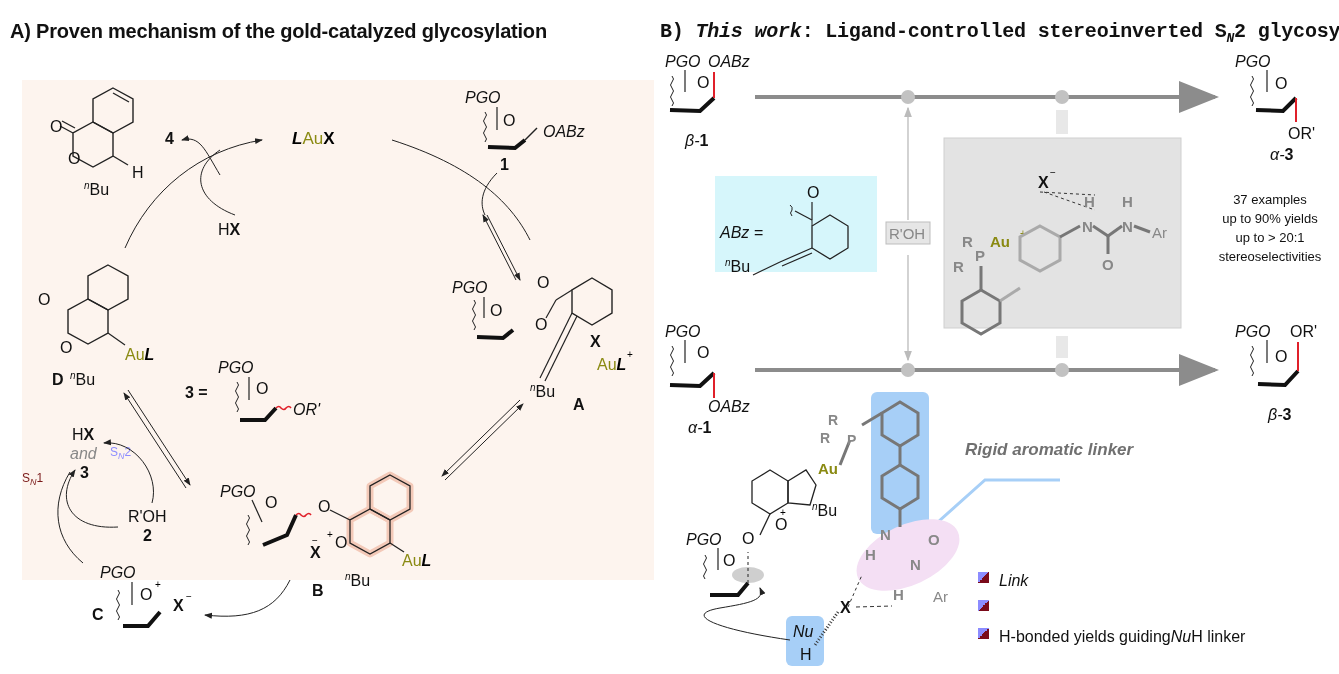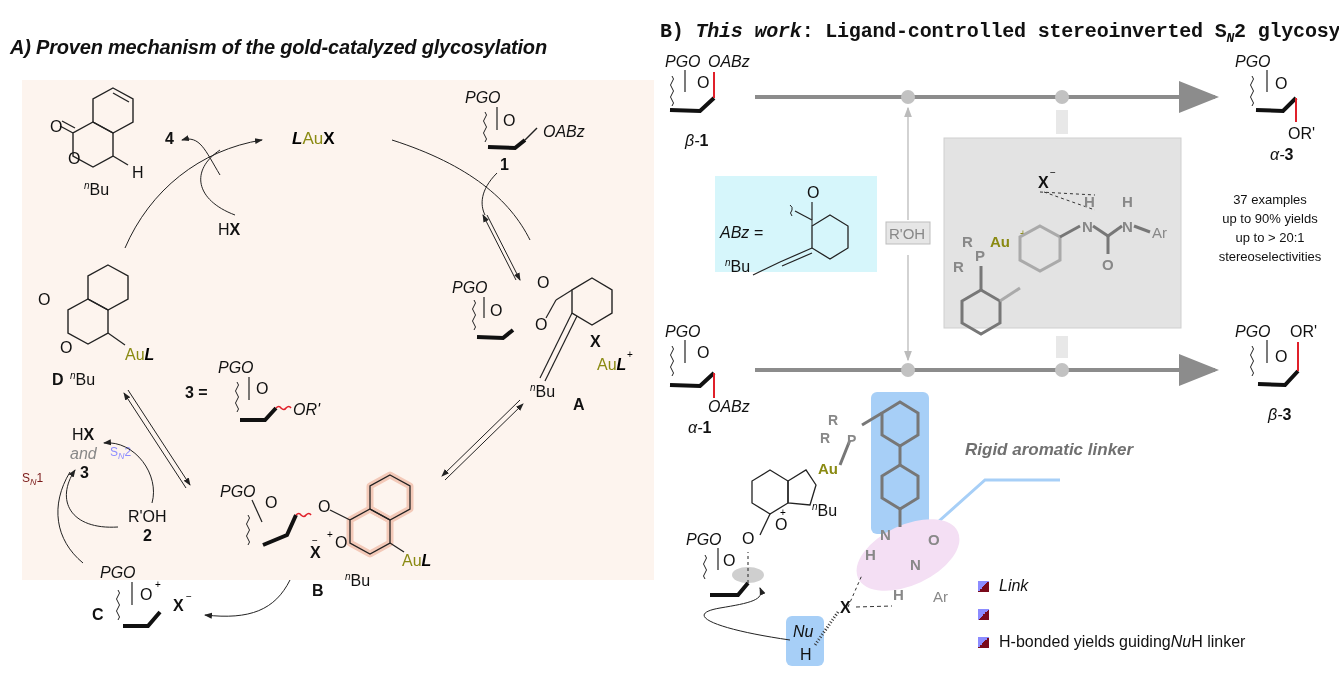--- a/index.html
+++ b/index.html
@@ -11,27 +11,27 @@
   svg.full { position:absolute; left:0; top:0; width:1339px; height:674px; overflow:visible; }
   svg text { font-family:"Liberation Sans", sans-serif; }
   .t { font-size:16px; fill:#111; }
   .ti { font-size:16px; font-style:italic; fill:#111; }
   .tb { font-size:16px; font-weight:bold; fill:#111; }
   .gold { fill:#8a8a12; }
   .sup { font-size:10px; }
   .blurbox { position:absolute; left:1205px; top:190px; width:130px; text-align:center; font-size:13px; line-height:19px; }
   .blurbox div { white-space:nowrap; }
   .bullets { position:absolute; left:978px; top:572px; font-size:16px; }
-  .bullet { display:flex; align-items:center; height:28px; white-space:nowrap; }
+  .bullet { display:flex; height:28px; white-space:nowrap; }
   .bullet-sq { width:11px; height:11px; margin-right:10px; background:linear-gradient(135deg,#8c8cff 50%, #7a0a1a 50%); }
 </style>
 </head>
 <body>
 
-<div class="abs title" style="left:10px;top:36px;font-style:italic;">A) Proven mechanism of the gold-catalyzed glycosylation</div>
+<div class="abs title" style="left:10px;top:20px;">A) Proven mechanism of the gold-catalyzed glycosylation</div>
 <div class="abs title" style="left:660px;top:20px;font-family:Liberation Mono, monospace;">
   <span>B) </span><i>This work</i><span>: Ligand-controlled stereoinverted S</span><sub style="font-size:13px;font-style:italic;">N</sub><span>2 glycosylation</span>
 </div>
 
 <div class="panelA"></div>
 
 <svg class="full" viewBox="0 0 1339 674">
   <defs>
     <marker id="ah" markerWidth="8" markerHeight="8" refX="7" refY="4" orient="auto">
       <path d="M0,1 L8,4 L0,7 z" fill="#222"></path>

